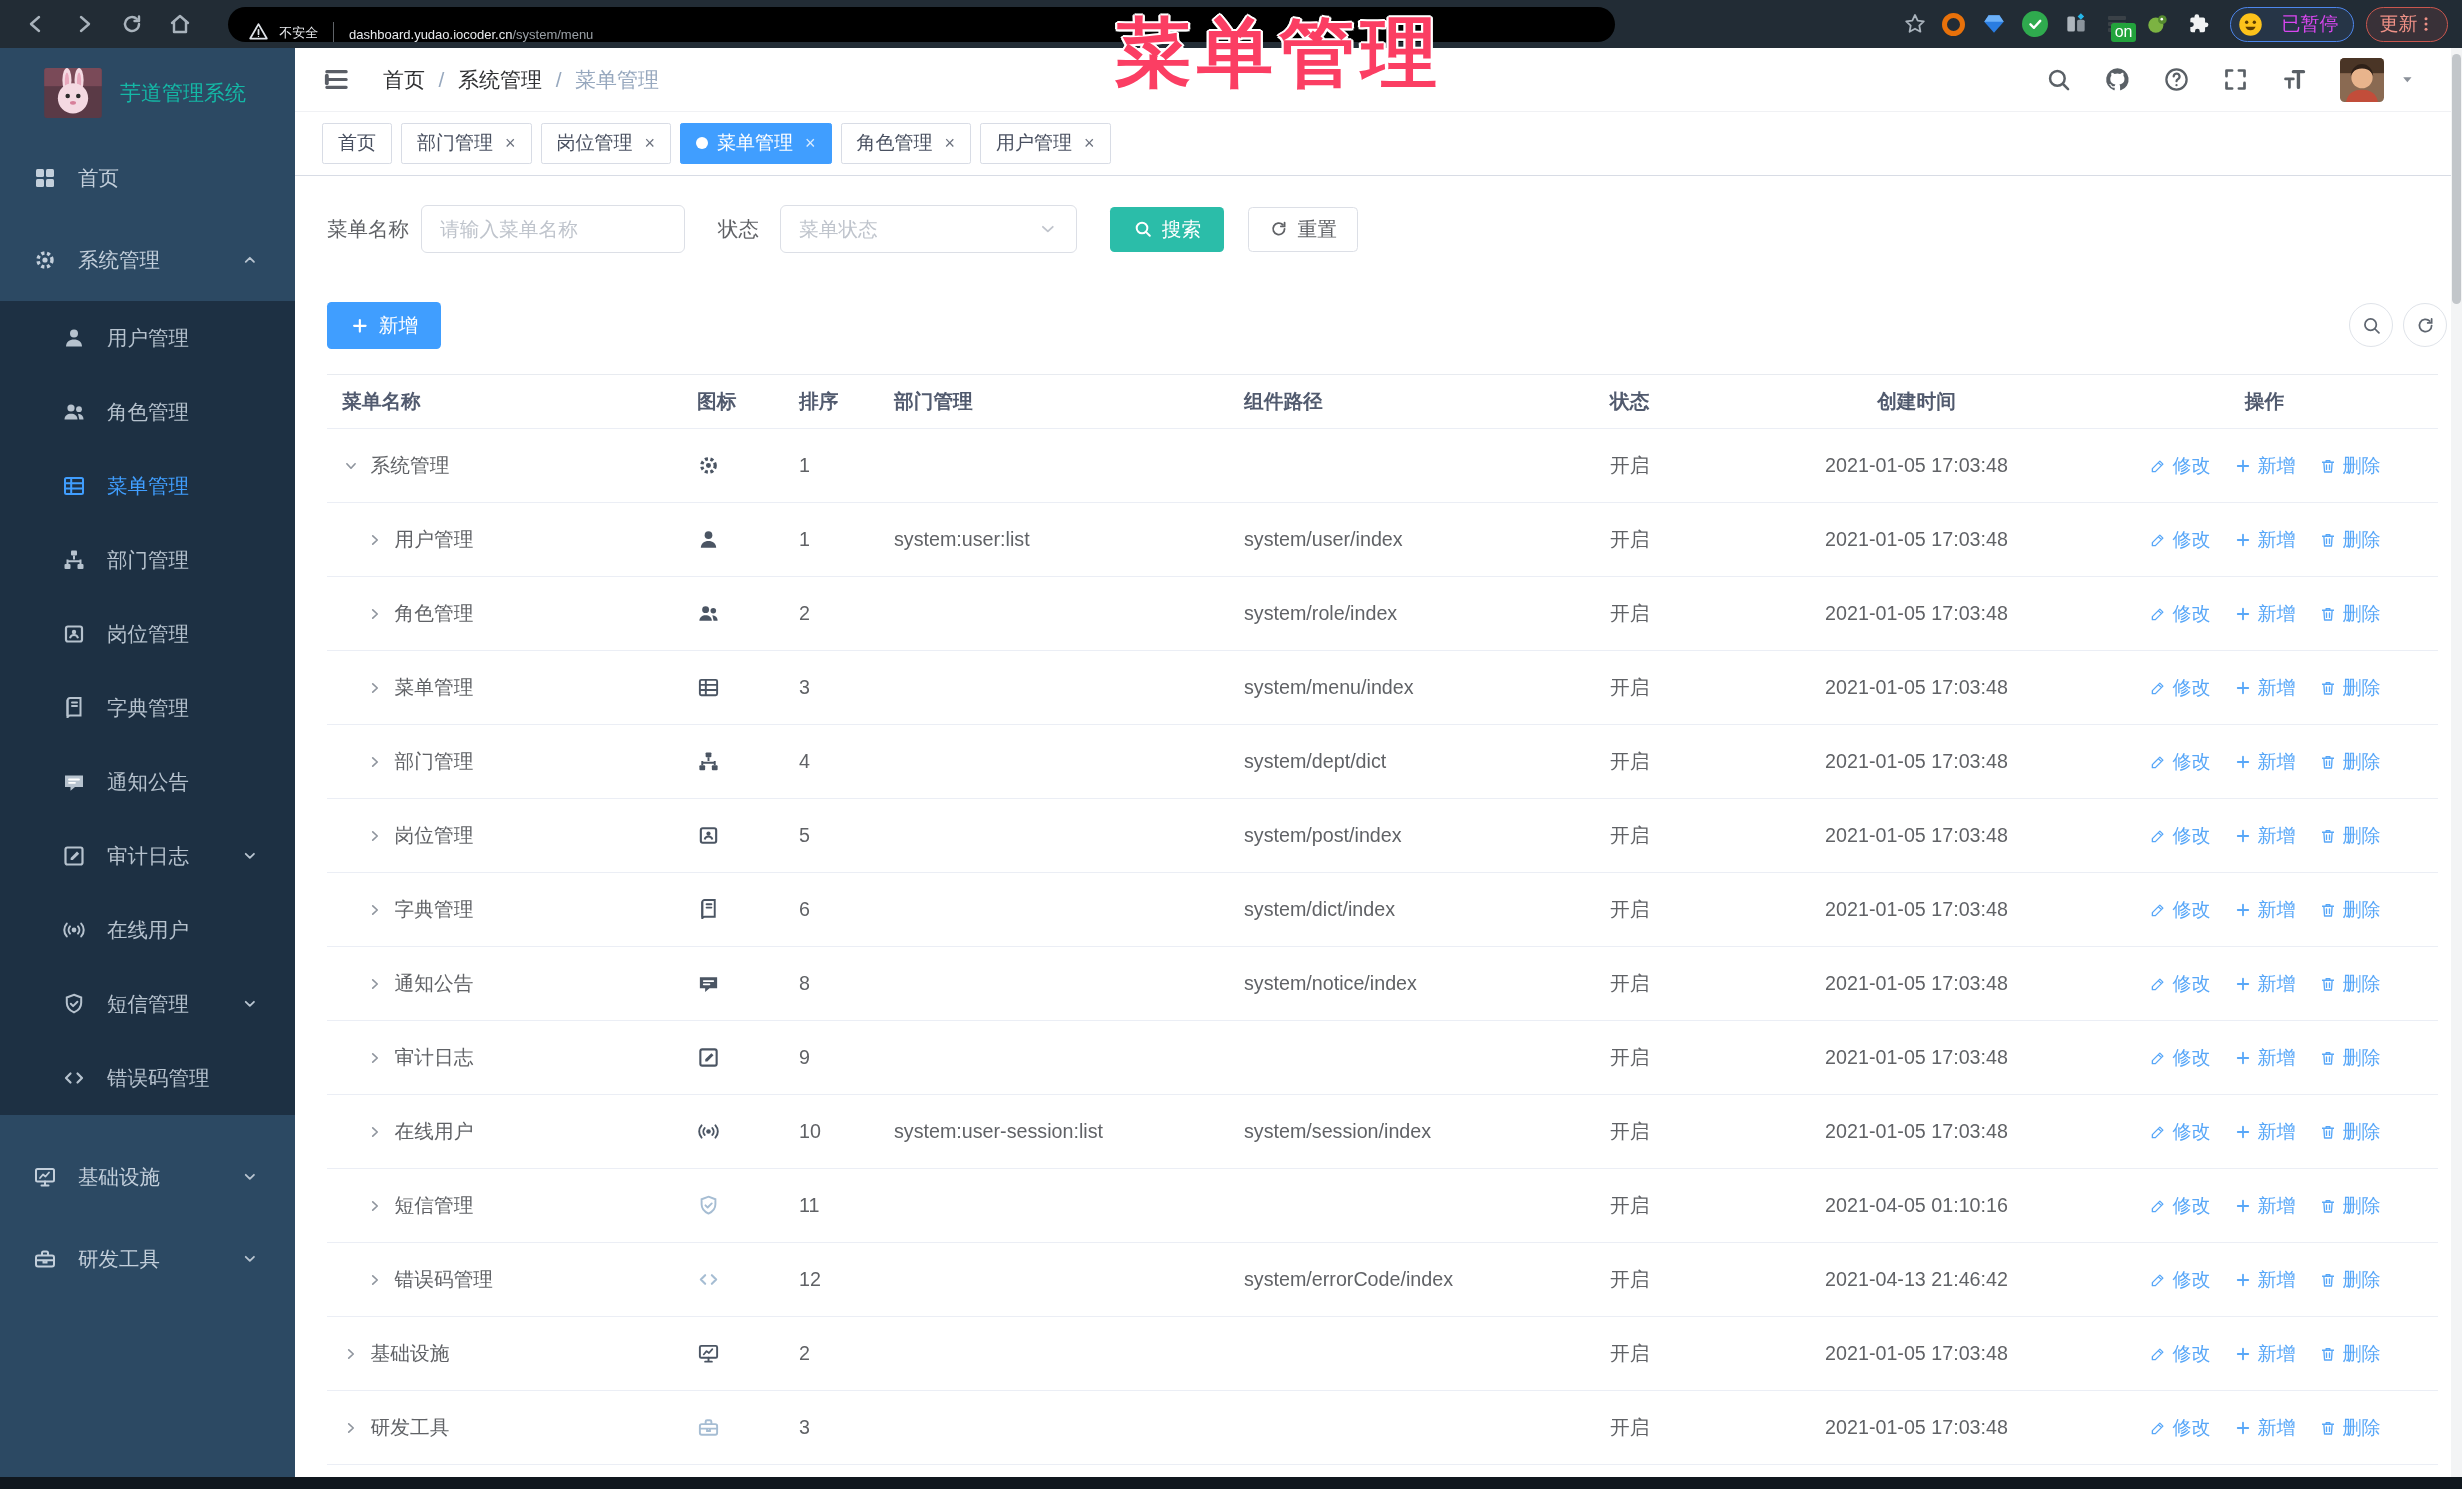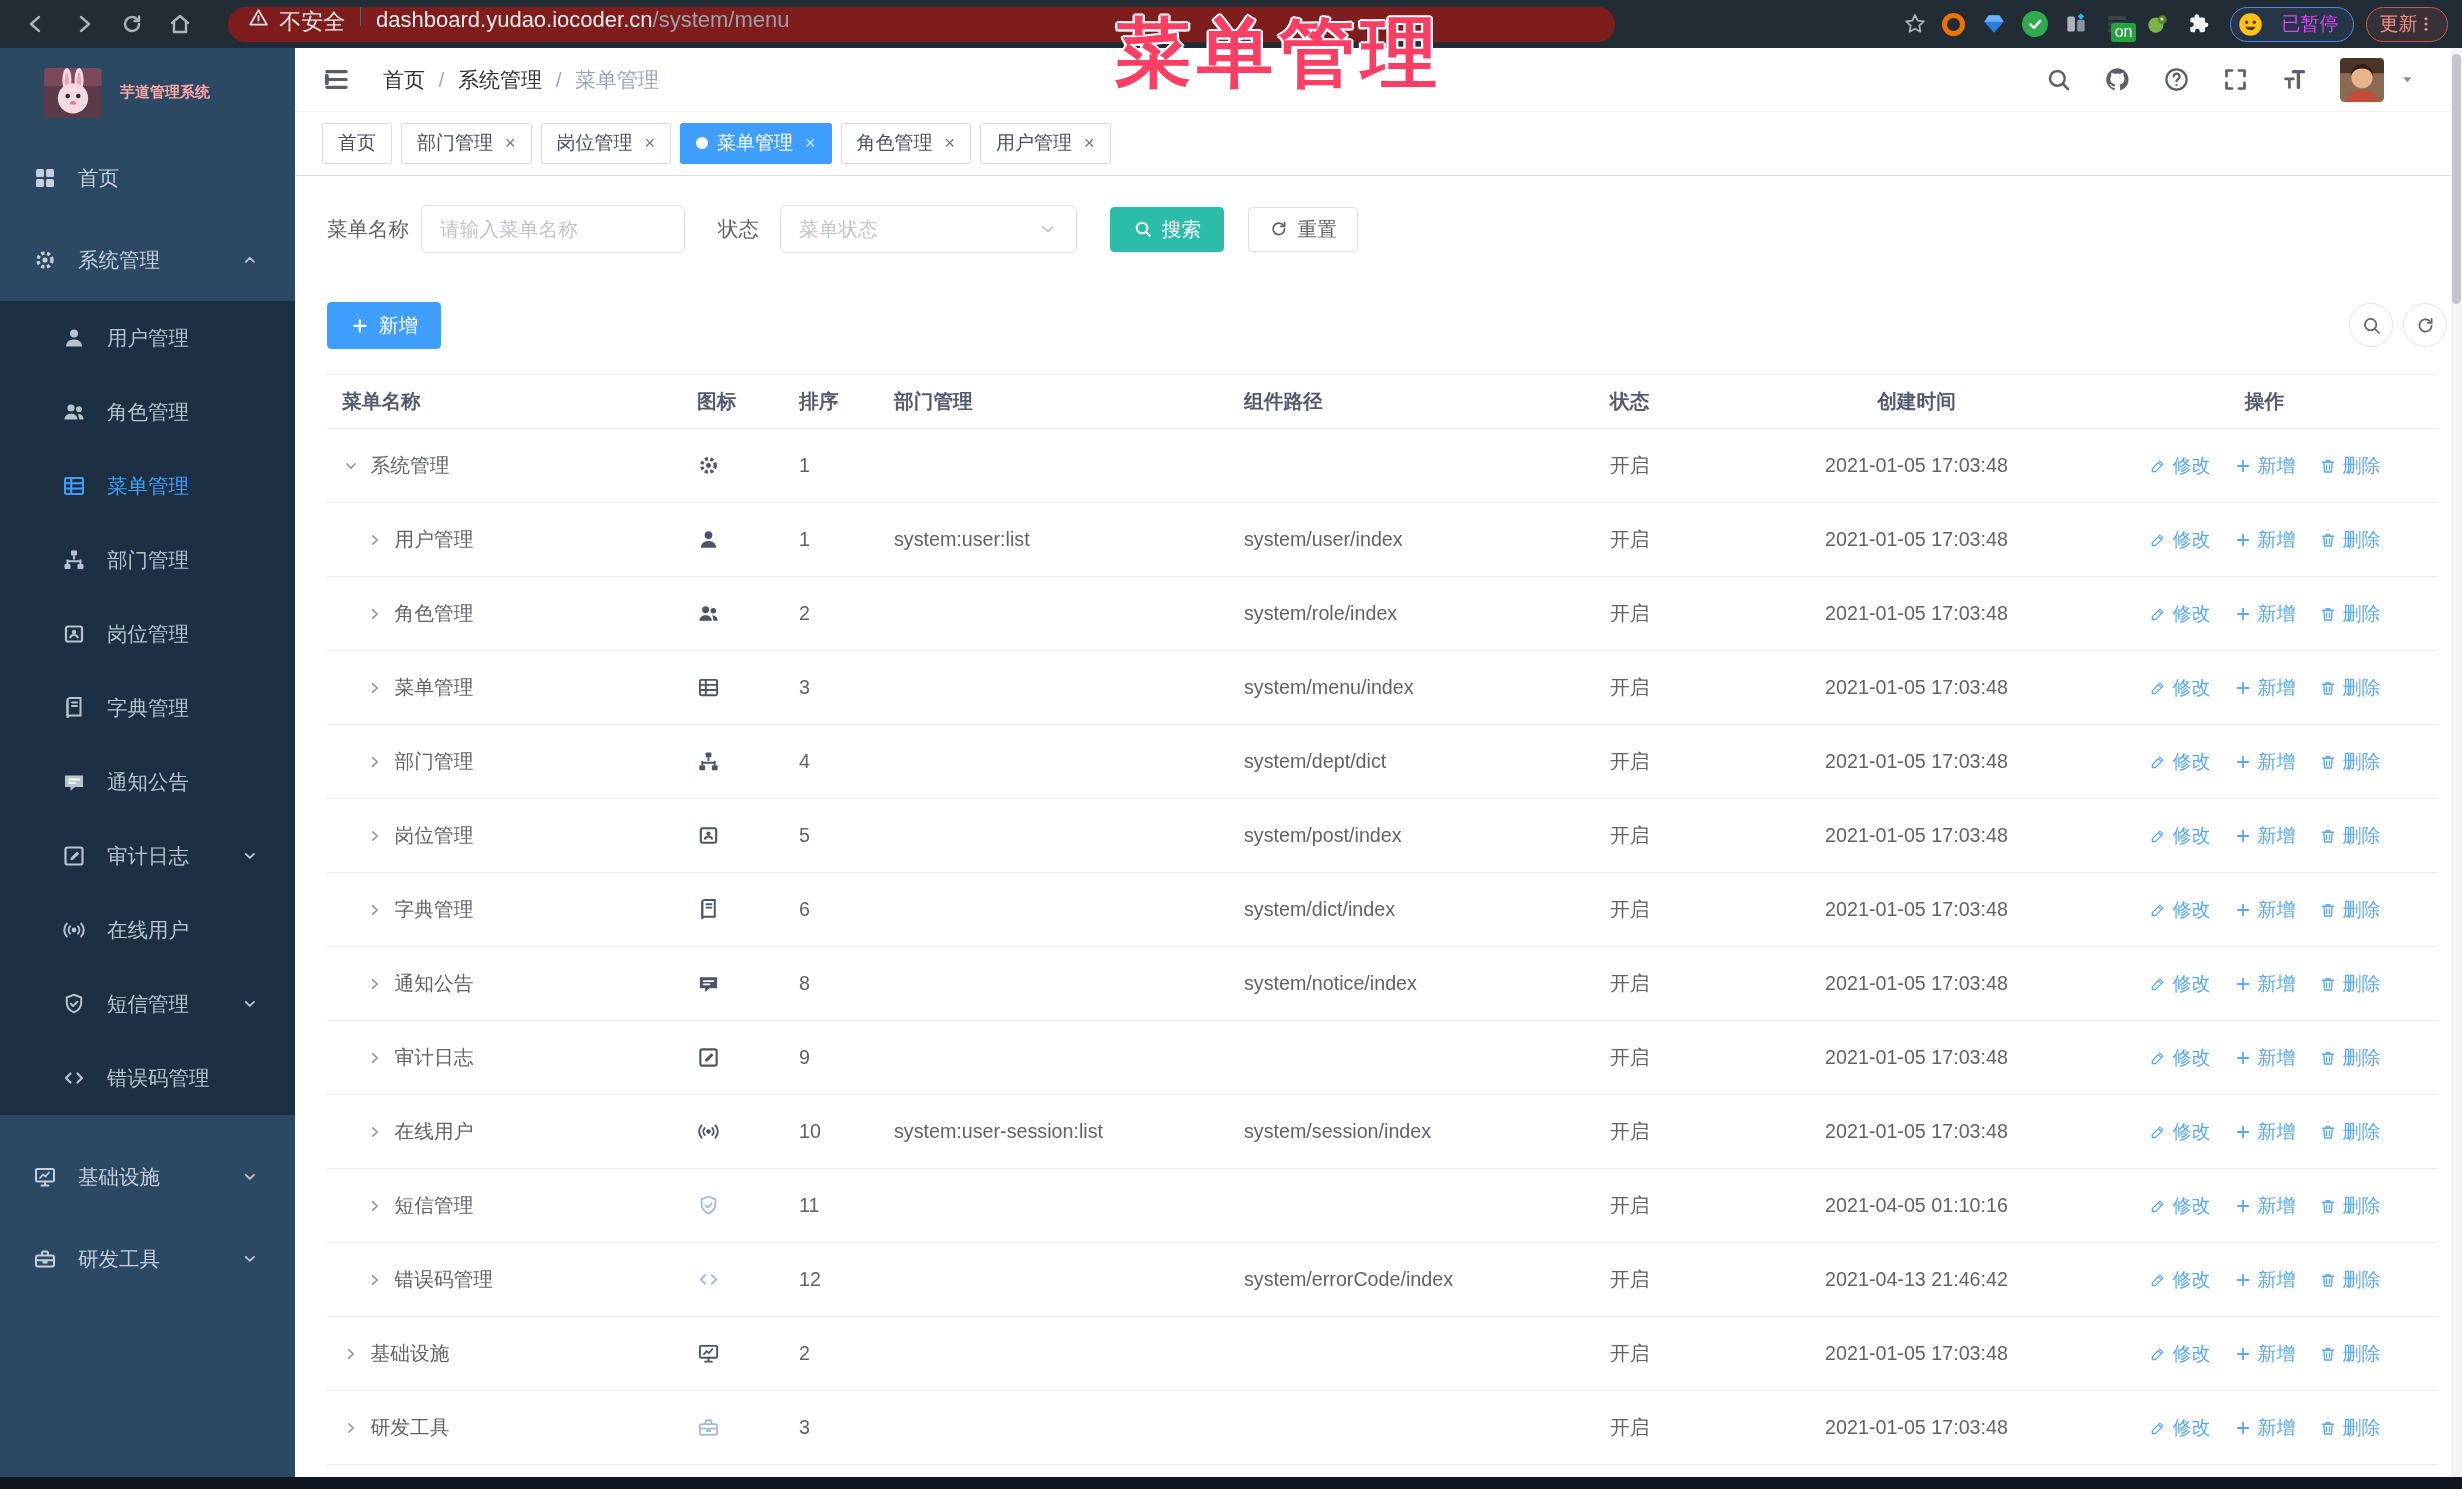--- a/index.html
+++ b/index.html
@@ -3,22 +3,22 @@
 <meta charset="utf-8">
 <style>
   html,body{margin:0;padding:0;width:2462px;height:1490px;overflow:hidden;background:#fff;
     font-family:"Liberation Sans","DejaVu Sans",sans-serif;}
   svg.ic{display:block;flex:none}
 
   
   #browser-bar{position:absolute;left:0;top:0;width:2462px;height:48px;background:#222c35;
     display:flex;align-items:center;z-index:5}
   .nav-ic{width:24px;height:24px;color:#a9b3bc;margin-left:24px}
-  .url-pill{margin-left:36px;height:35px;width:1387px;background:#7f1d1d;border-radius:17.4px;
-    display:flex;align-items:flex-start;padding:0 19.7px;color:#e8eaed;font-size:22px;box-sizing:border-box}
+  .url-pill{margin-left:36px;height:35px;width:1387px;background:#000000;border-radius:17.4px;
+    display:flex;align-items:flex-end;padding:0 19.7px;color:#e8eaed;font-size:13px;box-sizing:border-box}
   .url-pill .warn{width:21px;height:21px;color:#dfe3e8;margin-right:10.6px}
   .url-div{width:0.8px;height:19.7px;background:#5f6368;margin:0 15px}
   .url-path{color:#9aa0a6}
   .bar-right{margin-left:auto;display:flex;align-items:center;margin-right:13.6px}
   .ext-ic{width:29px;height:29px;margin-left:12px;display:flex;align-items:center;justify-content:center}
   .chip{height:35px;border-radius:17.4px;display:flex;align-items:center;font-size:19px;box-sizing:border-box}
   .profile-chip{border:1.5px solid #4d86ec;background:rgba(77,134,236,.10);color:#d946ef;
     padding:0 15px 0 6px;gap:17px;margin-left:16.7px}
   .update-chip{border:1.5px solid #c9564e;background:rgba(201,86,78,.14);color:#ee9086;
     padding:0 12px;gap:0;margin-left:12px}
@@ -26,21 +26,21 @@
   
   #watermark{position:absolute;left:1115px;top:3px;font-size:76px;font-weight:bold;color:#fb3e63;
     letter-spacing:6px;z-index:50;white-space:nowrap;
     text-shadow:2.3px 0 0 #fff,-2.3px 0 0 #fff,0 2.3px 0 #fff,0 -2.3px 0 #fff,
                 1.5px 1.5px 0 #fff,-1.5px -1.5px 0 #fff,1.5px -1.5px 0 #fff,-1.5px 1.5px 0 #fff}
 
   
   #sidebar{position:absolute;left:0;top:48px;width:295px;height:1430px;background:#2c4963;z-index:2;overflow:hidden}
   .logo-row{height:89px;display:flex;align-items:center;padding-left:44px;gap:18px}
   .logo-img{width:58px;height:50px;border-radius:3px;overflow:hidden;flex:none}
-  .logo-title{color:#fca5a5;font-size:15px;font-weight:bold}
+  .logo-title{color:#14b8a6;font-size:21px;font-weight:normal}
   .menu-item{height:82px;display:flex;align-items:center;color:#c3cfdb;font-size:20.5px;
     position:relative;padding-left:33px;gap:21px;cursor:pointer}
   .menu-item .m-ic{width:24px;height:24px}
   .menu-chevron{position:absolute;right:35px;width:19.7px;height:19.7px;color:#b9c5d1}
   .submenu{background:#1d3043;margin-bottom:21px}
   .submenu .menu-item{height:74px;padding-left:62px;color:#b6c2ce}
   .menu-item.active{color:#409eff}
 
   
   #app-header{position:absolute;left:295px;top:48px;width:2156px;height:64px;background:#fff;

